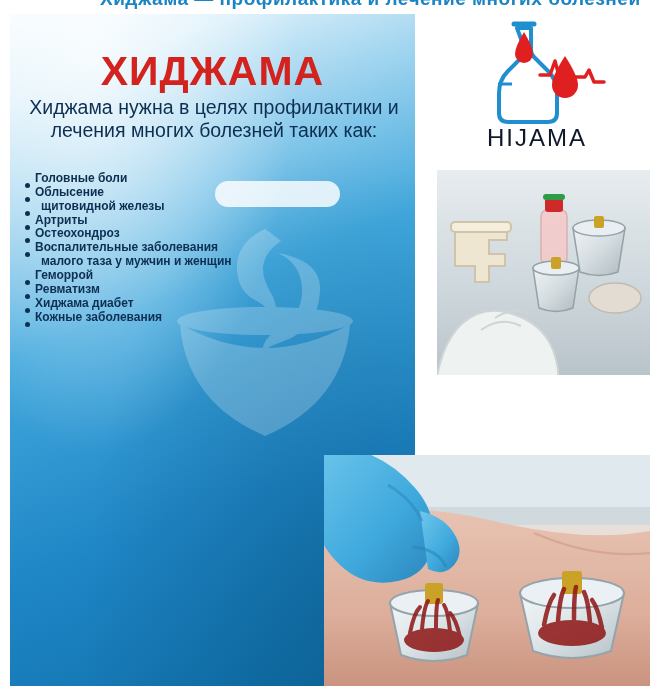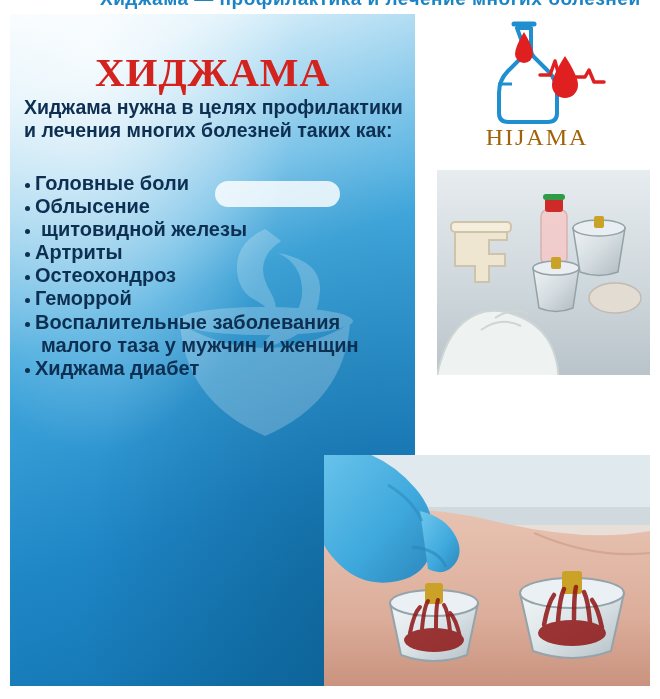--- a/index.html
+++ b/index.html
@@ -74,42 +74,43 @@
   .title {
     position: absolute;
     left: 0;
     top: 34px;
     width: 405px;
     text-align: center;
     font-size: 41px;
     font-weight: bold;
     color: #d2231f;
     letter-spacing: 1px;
-    font-family: Liberation Serif, serif;
+    font-family: Liberation Sans, sans-serif;
   }
   .intro {
     position: absolute;
     left: 14px;
     top: 82px;
     width: 380px;
     color: #0d2f52;
     font-size: 19.5px;
-    font-weight: bold;
+    font-weight: normal;
     line-height: 1.18;
+    text-align: center;
   }
   .list {
     position: absolute;
     left: 14px;
     top: 158px;
     width: 385px;
     margin: 0;
     padding: 0;
     list-style: none;
     color: #0d2f52;
-    font-size: 20px;
+    font-size: 12px;
     font-weight: bold;
     line-height: 1.155;
   }
   .list li {
     position: relative;
     padding-left: 11px;
     white-space: pre-line;
   }
   .list li::before {
     content: "";
@@ -154,22 +155,22 @@
     height: 108px;
   }
   .logo-text {
     position: absolute;
     left: 0;
     top: 110px;
     width: 226px;
     text-align: center;
     font-size: 24px;
     letter-spacing: 2px;
-    color: #a16207;
-    font-family: Liberation Serif, serif;
+    color: #0f172a;
+    font-family: Liberation Sans, sans-serif;
   }
 
   .photo1 {
     position: absolute;
     left: 437px;
     top: 170px;
     width: 213px;
     height: 205px;
     overflow: hidden;
     background: #cfd8dc;
@@ -210,23 +211,25 @@
 и лечения многих болезней таких как:</div>
 
     <div class="lozenge"></div>
 
     <ul class="list">
       <li><span>Головные боли</span></li>
       <li><span>Облысение</span></li>
       <li><span class="cont">щитовидной железы</span></li>
       <li><span>Артриты</span></li>
       <li><span>Остеохондроз</span></li>
+      <li><span>Воспалительные заболевания</span><span class="cont">малого таза у мужчин и женщин</span></li>
       <li><span>Геморрой</span></li>
-      <li><span>Воспалительные заболевания</span><span class="cont">малого таза у мужчин и женщин</span></li>
+      <li><span>Ревматизм</span></li>
       <li><span>Хиджама диабет</span></li>
+      <li><span>Кожные заболевания</span></li>
     </ul>
   </div>
 
   <div class="logo-box">
     <svg class="logo-art" viewBox="0 0 150 108">
 
       <path d="M55 10 h14 v22 q0 4 3 7 l14 14 q9 9 9 22 v20 q0 9 -9 9 h-40 q-9 0 -9 -9 v-20 q0 -13 9 -22 l14 -14 q3 -3 3 -7 z" fill="none" stroke="#1f8fd0" stroke-width="4" stroke-linejoin="round"></path>
       <path d="M52 6 h20" fill="none" stroke="#1f8fd0" stroke-width="5" stroke-linecap="round"></path>
 
       <path d="M62 14 q-9 15 -9 22 a9 9 0 0 0 18 0 q0 -7 -9 -22 z" fill="#e02020"></path>

